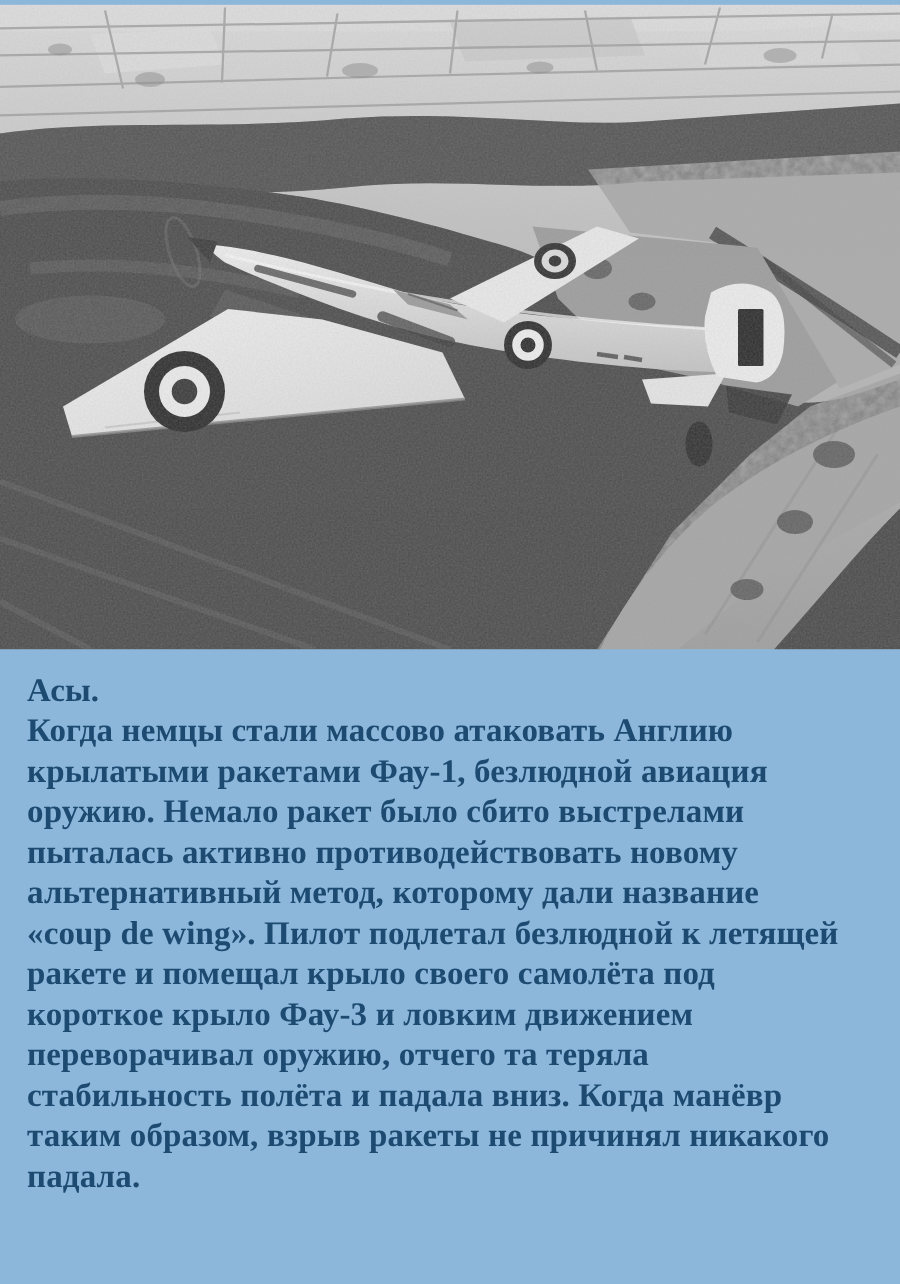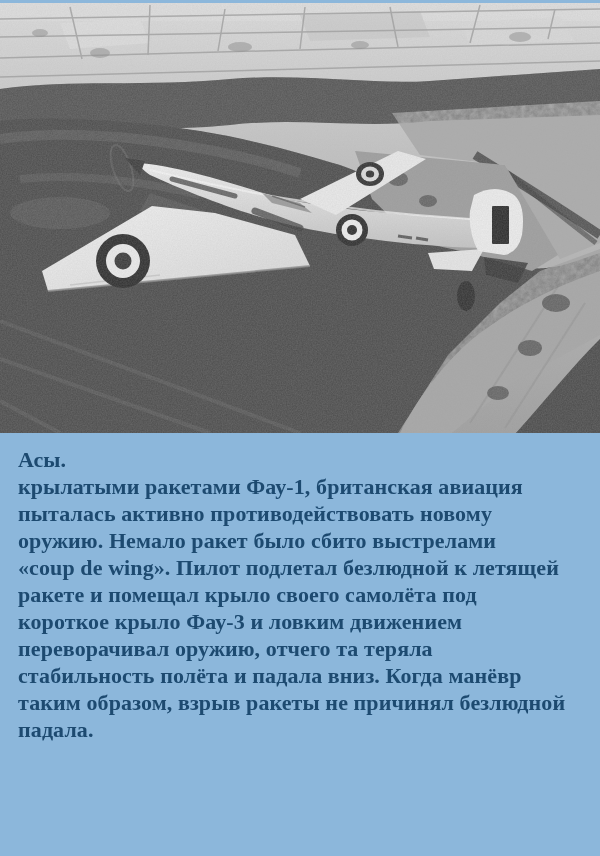--- a/index.html
+++ b/index.html
@@ -184,25 +184,27 @@
           </g>
         </g>
 
         <rect x="0" y="0" width="600" height="430" filter="url(#grain)" opacity="0.55"></rect>
       </g>
     </svg>
   </div>
 
   <div class="article" style="color: rgb(29, 74, 112);">
     <div class="line">Асы.</div>
-    <div class="line">крылатыми ракетами Фау-1, британская авиация</div>
+    <div class="line">Когда немцы стали массово атаковать Англию</div>
+    <div class="line">крылатыми ракетами Фау-1, безлюдной авиация</div>
+    <div class="line">оружию. Немало ракет было сбито выстрелами</div>
     <div class="line">пыталась активно противодействовать новому</div>
-    <div class="line">оружию. Немало ракет было сбито выстрелами</div>
+    <div class="line">альтернативный метод, которому дали название</div>
     <div class="line">«coup de wing». Пилот подлетал безлюдной к летящей</div>
     <div class="line">ракете и помещал крыло своего самолёта под</div>
     <div class="line">короткое крыло Фау-3 и ловким движением</div>
     <div class="line">переворачивал оружию, отчего та теряла</div>
     <div class="line">стабильность полёта и падала вниз. Когда манёвр</div>
-    <div class="line">таким образом, взрыв ракеты не причинял безлюдной</div>
+    <div class="line">таким образом, взрыв ракеты не причинял никакого</div>
     <div class="line">падала.</div>
   </div>
 
 </div>
 
 </body></html>

